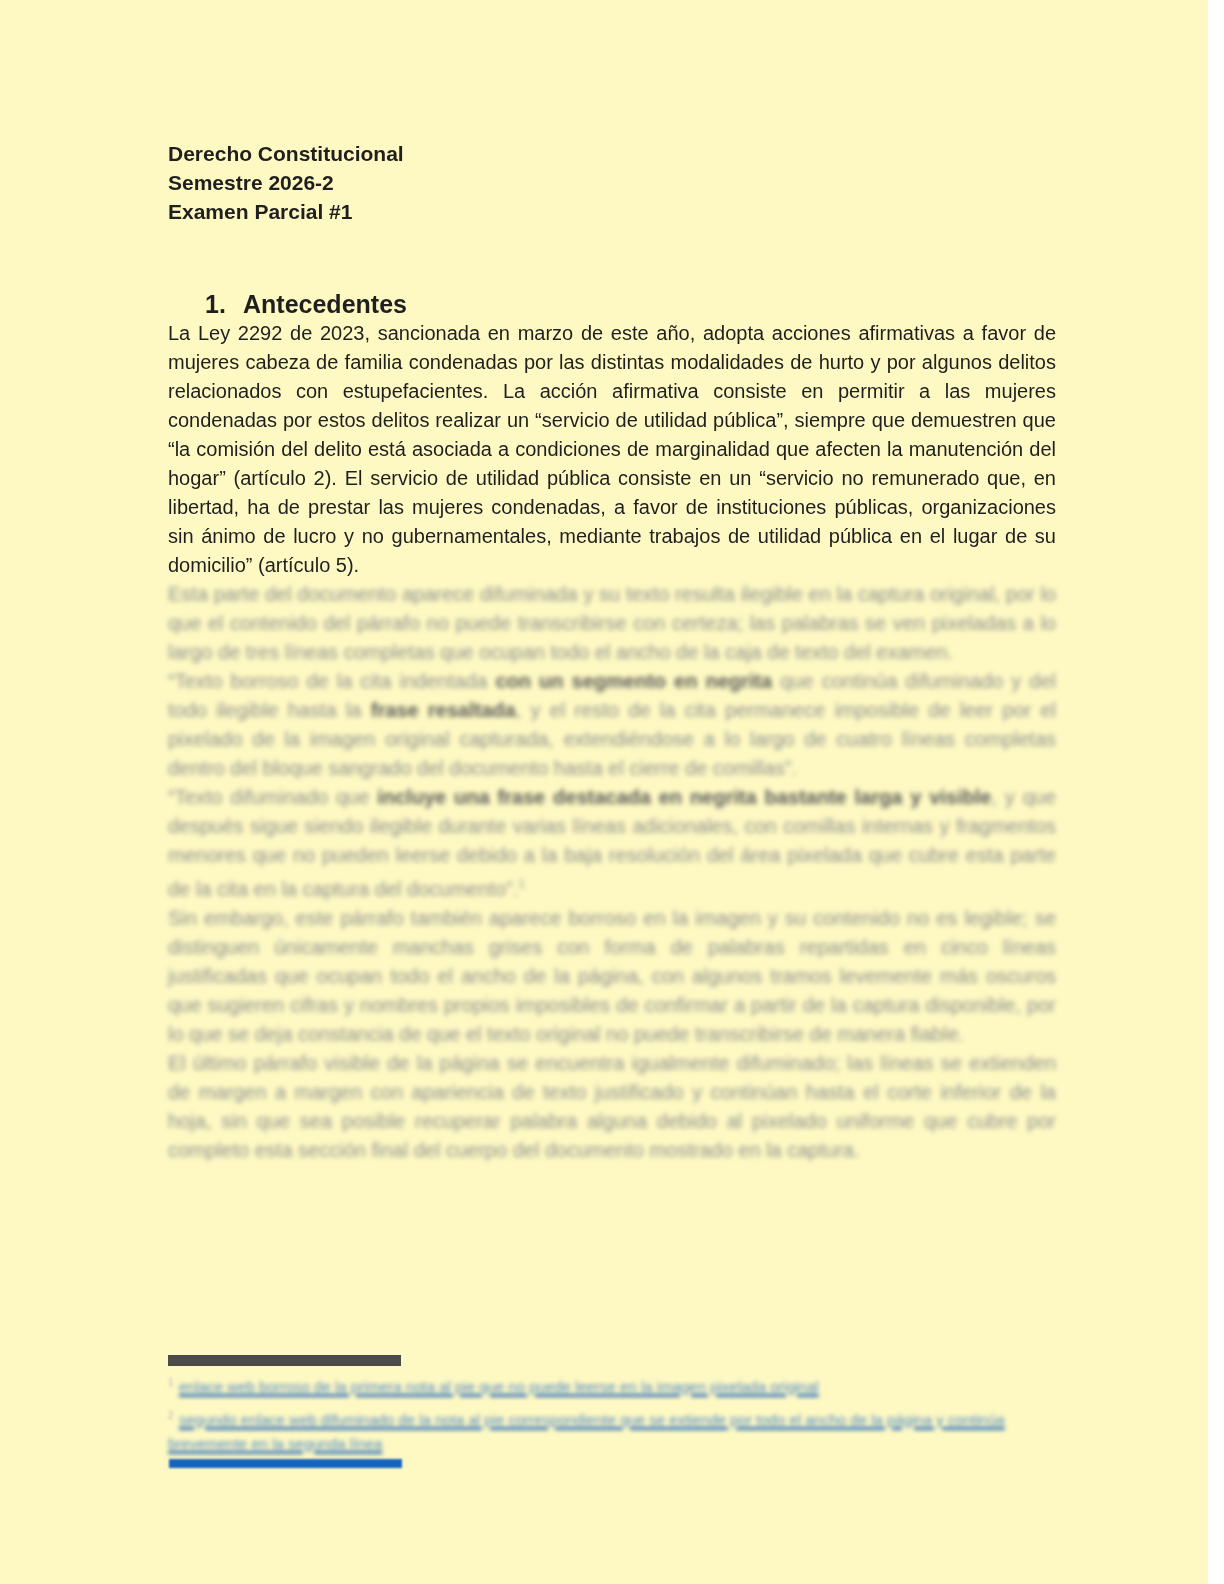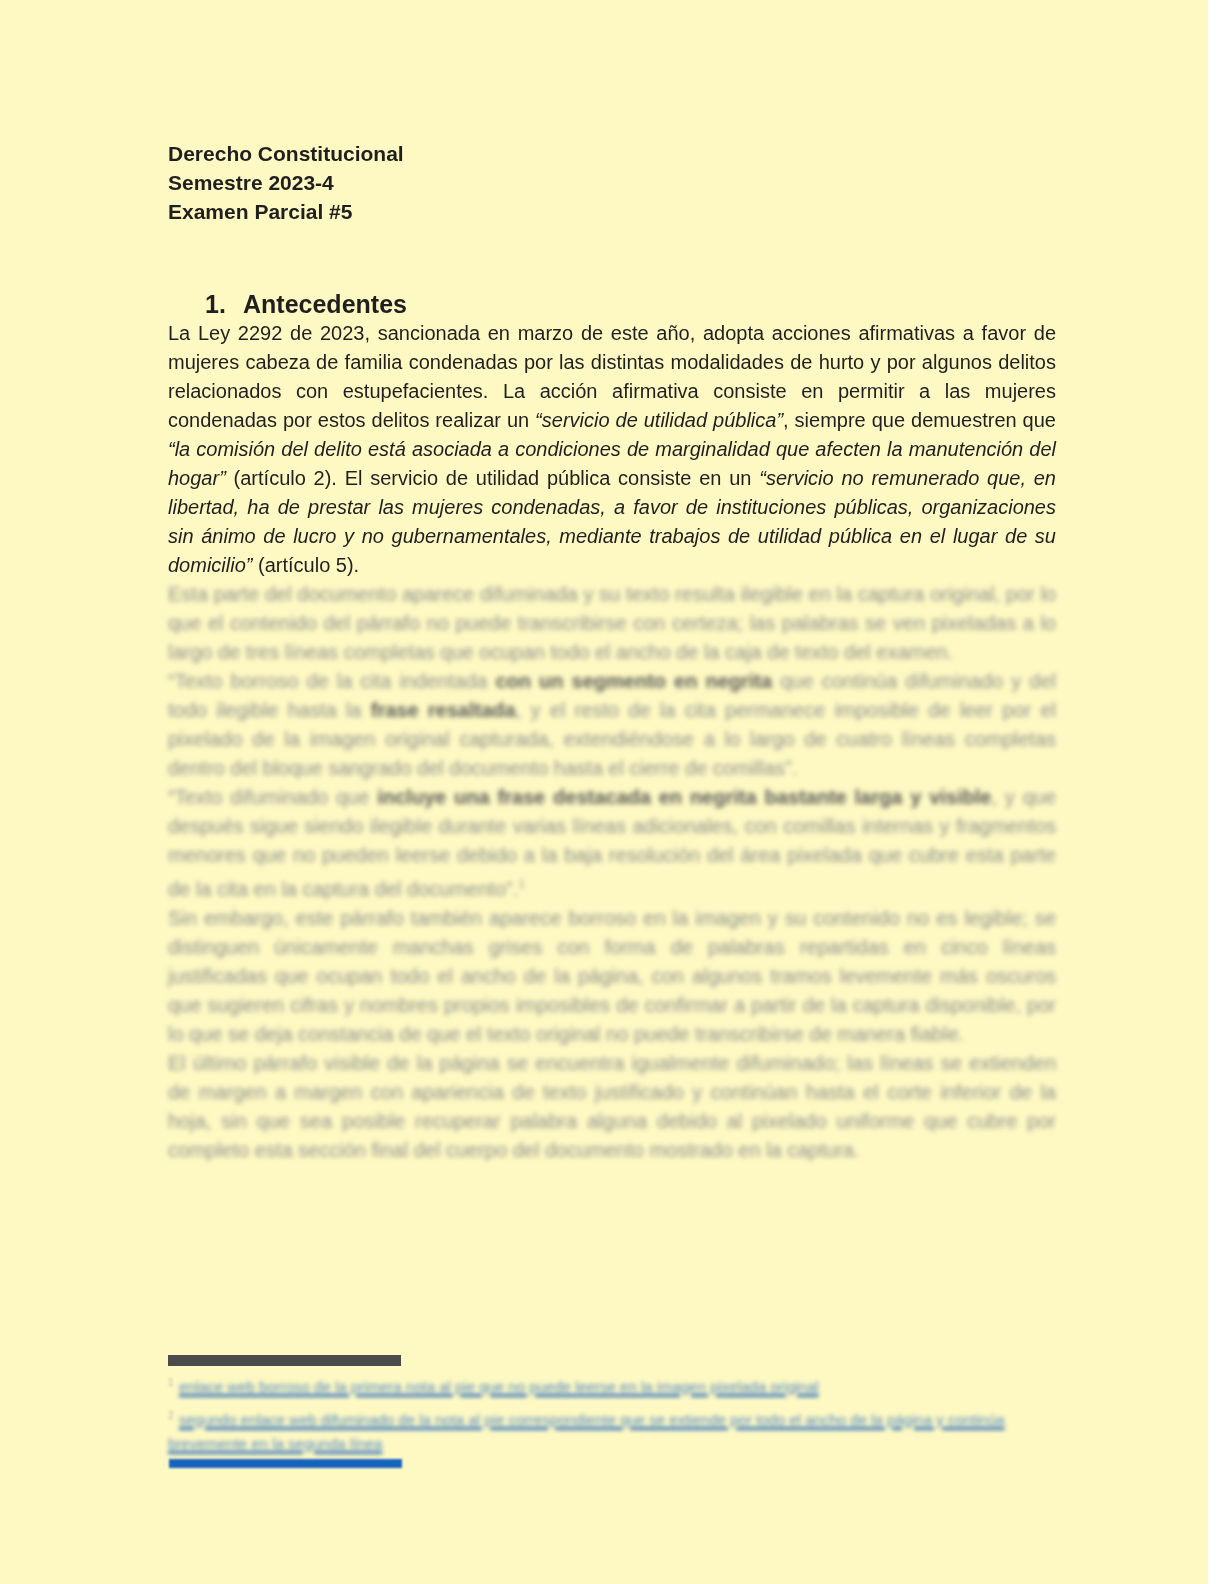--- a/index.html
+++ b/index.html
@@ -10,21 +10,21 @@
     font-family:"Liberation Sans", sans-serif;
     color:#1f1f1f;
     overflow:hidden;
   }
   .content{position:absolute;left:168px;top:139px;width:888px;}
   .hline{font-weight:bold;font-size:21px;line-height:29px;}
   .section-heading{margin-top:64px;font-weight:bold;font-size:25px;line-height:29px;}
   .sh-num{display:inline-block;margin-left:37px;width:38px;}
   p.body{font-size:20px;line-height:29px;text-align:justify;margin:0;}
   .p1{margin-top:30px;}
-  .it{font-style:italic;}
+  .it{}
   .blurred{color:#8f8f8f;filter:blur(2.6px);}
   .blurred b{color:#595959;font-weight:bold;}
   .blur-a{margin-top:35px;}
   .quote{margin-left:69px;line-height:31px;}
   .quote-b{margin-top:22px;}
   .quote-c{margin-top:25px;}
   .blur-d{margin-top:18px;line-height:30px;}
   .blur-e{margin-top:22px;line-height:30px;}
   sup.ref{font-size:12px;vertical-align:super;color:#9a9a9a;}
   .footnote-area{position:absolute;left:168px;top:1355px;width:888px;}
@@ -43,22 +43,22 @@
   .fn-bar{width:233px;height:9px;background:#1563bf;filter:blur(0.9px);margin-top:3px;margin-left:1px;}
 </style>
 </head>
 <body>
 
 <div class="page">
   <div class="content">
 
     <div>
       <div class="hline">Derecho Constitucional</div>
-      <div class="hline">Semestre 2023-4</div>
-      <div class="hline">Examen Parcial #5</div>
+      <div class="hline">Semestre 2026-2</div>
+      <div class="hline">Examen Parcial #1</div>
     </div>
 
     <div class="section-heading">
       <span class="sh-num">1.</span><span>Antecedentes</span>
     </div>
 
     <p class="body p1"><span>La Ley 2292 de 2023, sancionada en marzo de este año, adopta acciones afirmativas a favor de mujeres cabeza de familia condenadas por las distintas modalidades de hurto y por algunos delitos relacionados con estupefacientes. La acción afirmativa consiste en permitir a las mujeres condenadas por estos delitos realizar un </span><span class="it">“servicio de utilidad pública”</span><span>, siempre que demuestren que </span><span class="it">“la comisión del delito está asociada a condiciones de marginalidad que afecten la manutención del hogar”</span><span> (artículo 2). El servicio de utilidad pública consiste en un </span><span class="it">“servicio no remunerado que, en libertad, ha de prestar las mujeres condenadas, a favor de instituciones públicas, organizaciones sin ánimo de lucro y no gubernamentales, mediante trabajos de utilidad pública en el lugar de su domicilio”</span><span> (artículo 5).</span></p>
 
     <p class="body blurred blur-a">Esta parte del documento aparece difuminada y su texto resulta ilegible en la captura original, por lo que el contenido del párrafo no puede transcribirse con certeza; las palabras se ven pixeladas a lo largo de tres líneas completas que ocupan todo el ancho de la caja de texto del examen.</p>
 

